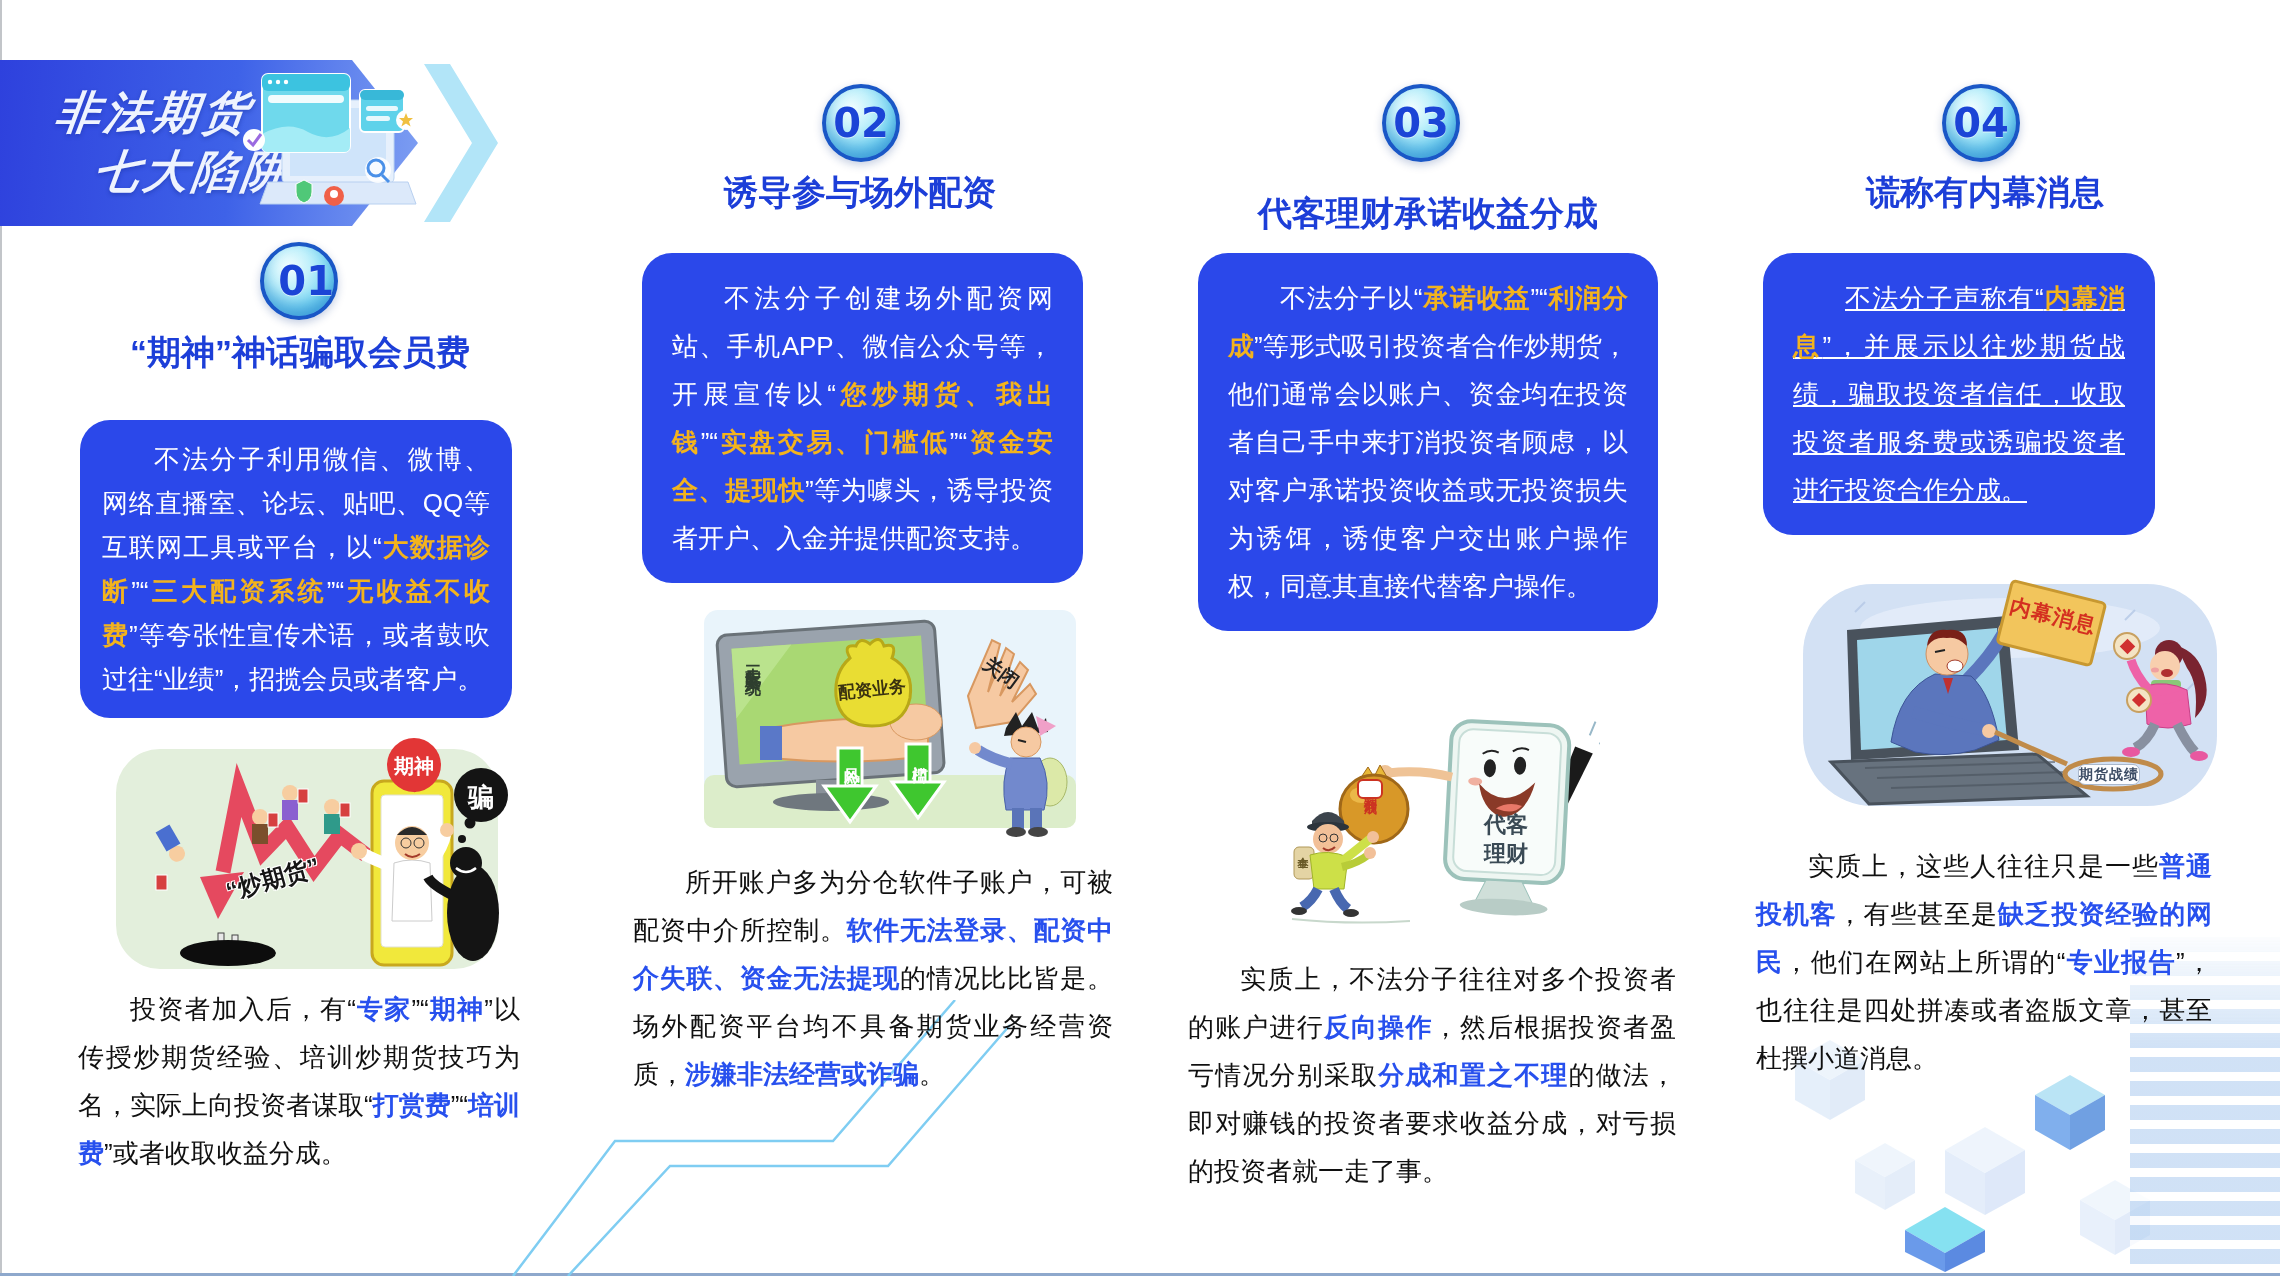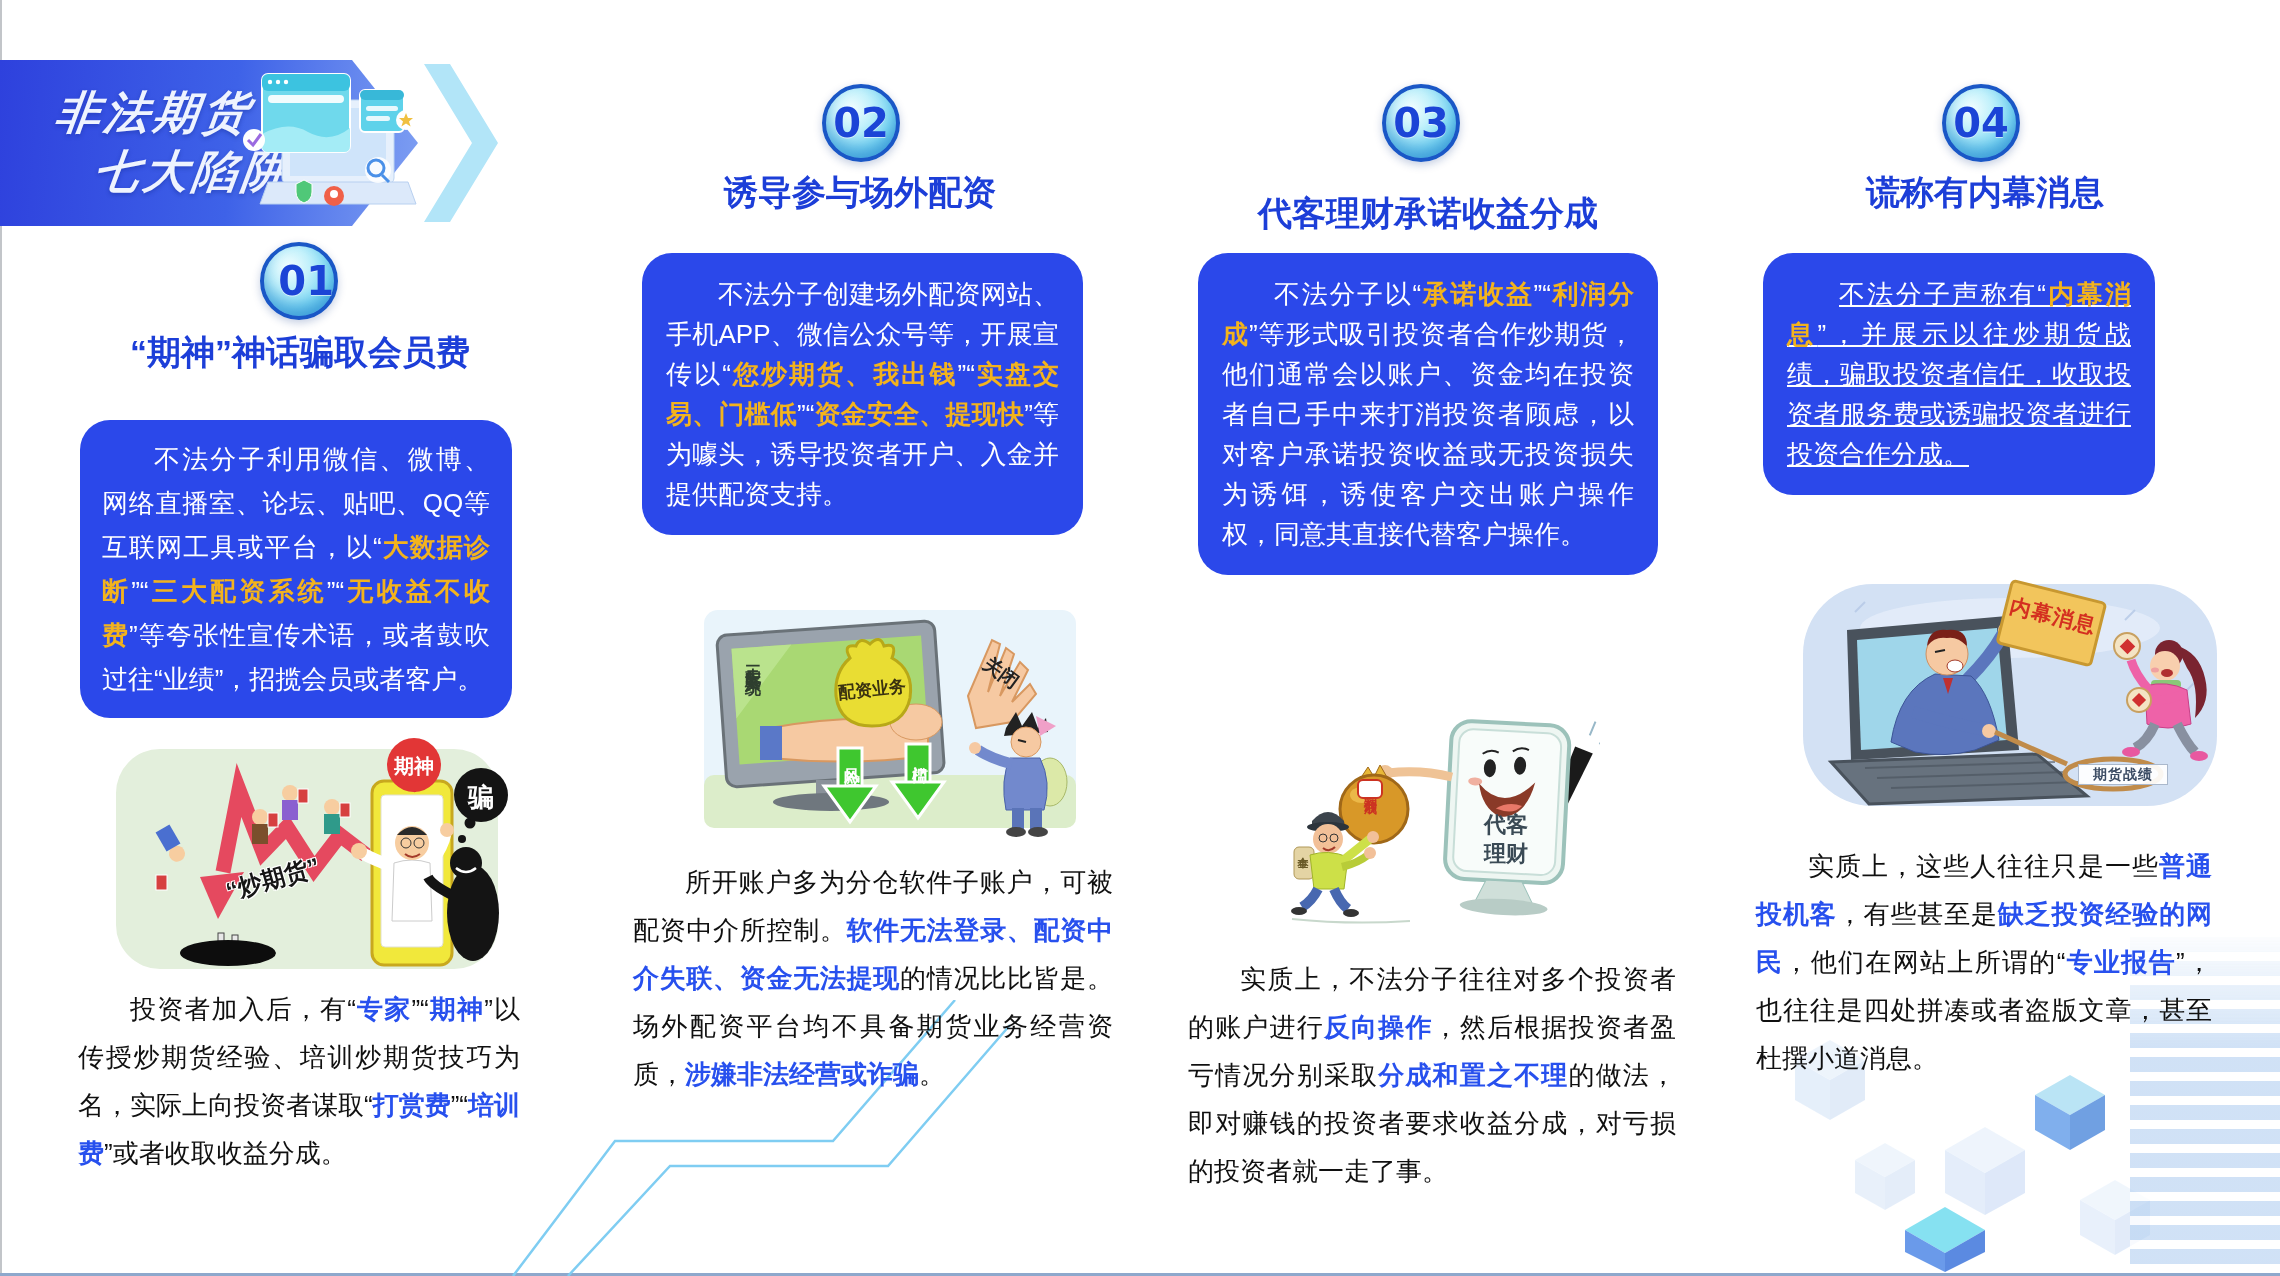--- a/index.html
+++ b/index.html
@@ -35,21 +35,21 @@
     box-shadow:inset 0 -10px 14px rgba(20,110,190,.4),0 3px 8px rgba(20,60,140,.25);
     display:flex;align-items:center;justify-content:center;}
   .badge-num{font-size:40px;font-weight:700;color:#1b44d6;font-family:"DejaVu Sans",sans-serif;
     text-shadow:0 1px 0 rgba(255,255,255,.6);}
   #badge1{left:260px;top:242px;justify-content:flex-end;} #badge2{left:822px;top:84px;} #badge3{left:1382px;top:84px;} #badge4{left:1942px;top:84px;}
   
   .sec-title{position:absolute;z-index:2;width:460px;text-align:center;font-size:34px;font-weight:700;color:#1c3ed8;}
   #title1{left:70px;top:330px;} #title2{left:630px;top:170px;} #title3{left:1198px;top:170px;margin-top:21px;} #title4{left:1755px;top:170px;}
   
   .blue-box{position:absolute;z-index:2;background:#2b48ea;border-radius:30px;color:#ffffff;
-    font-size:26px;line-height:40px;text-align:justify;padding:21px 24px;box-sizing:border-box;}
+    font-size:26px;line-height:48px;text-align:justify;padding:21px 30px;box-sizing:border-box;}
   .blue-box p,.para p{margin:0;text-indent:2em;}
   #box1{left:80px;top:420px;width:432px;line-height:44px;padding:17px 22px;}
   #box2{left:642px;top:253px;width:441px;}
   #box3{left:1198px;top:253px;width:460px;}
   #box4{left:1763px;top:253px;width:392px;text-decoration:underline;}
   .blue-box .hl-gold{color:#f3b31d;font-weight:700;}
   
   .para{position:absolute;z-index:2;font-size:26px;line-height:48px;color:#101010;text-align:justify;}
   .para .hl-blue{color:#2750ee;font-weight:700;}
   #para1{left:78px;top:985px;width:442px;}
@@ -73,21 +73,21 @@
   .lbl-fengxian{left:141px;top:155px;writing-mode:vertical-rl;font-size:16px;font-weight:700;color:#fff;letter-spacing:2px;}
   .lbl-menkan{left:209px;top:152px;writing-mode:vertical-rl;font-size:16px;font-weight:700;color:#fff;letter-spacing:2px;}
   .lbl-guanbi{left:282px;top:60px;font-size:19px;font-weight:700;color:#222;transform:rotate(36deg);}
   .lbl-lirun{left:67px;top:94px;writing-mode:vertical-rl;font-size:13px;font-weight:700;color:#cc3322;letter-spacing:2px;
     background:#fff;border:2px solid #cc3322;border-radius:6px;padding:4px 2px;}
   .lbl-daike{left:176px;top:126px;width:80px;text-align:center;font-size:22px;font-weight:700;color:#3a4a55;line-height:1.3;}
   .lbl-benjin{left:5px;top:163px;writing-mode:vertical-rl;font-size:11px;font-weight:700;color:#6a5a28;}
   .lbl-neimu{left:208px;top:30px;width:100px;text-align:center;font-size:21px;font-weight:700;color:#d42f20;
     transform:rotate(14deg);letter-spacing:1px;}
   .lbl-zhanji{left:283px;top:192px;font-size:14px;font-weight:700;color:#3c4c64;background:rgba(255,255,255,.92);
-    border:1px solid #aab8cc;border-radius:0;padding:0 14px;line-height:19px;letter-spacing:1px;}
+    border:1px solid #aab8cc;border-radius:7px;padding:0 0;line-height:19px;letter-spacing:1px;}
 </style>
 </head>
 <body>
 
 <div id="left-line"></div>
 <div id="bottom-line"></div>
 <svg id="zigzag" viewBox="0 0 920 276">
   <polyline points="133,276 235,141 453,141 575,0" fill="none" stroke="#7fcdf2" stroke-width="2.5"></polyline>
   <polyline points="188,276 290,166 508,166 630,25" fill="none" stroke="#7fcdf2" stroke-width="2.5"></polyline>
 </svg>

